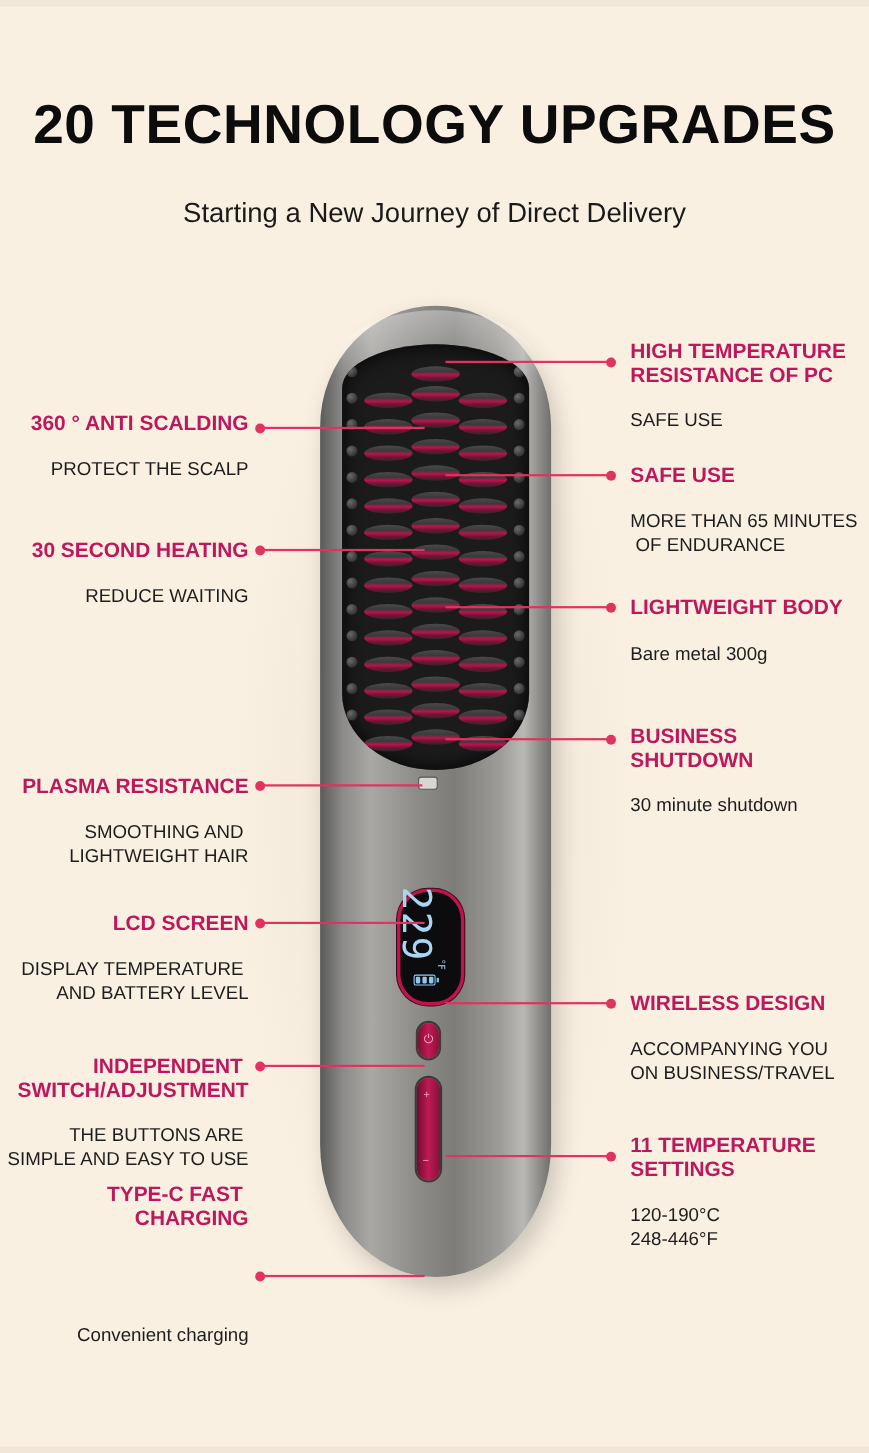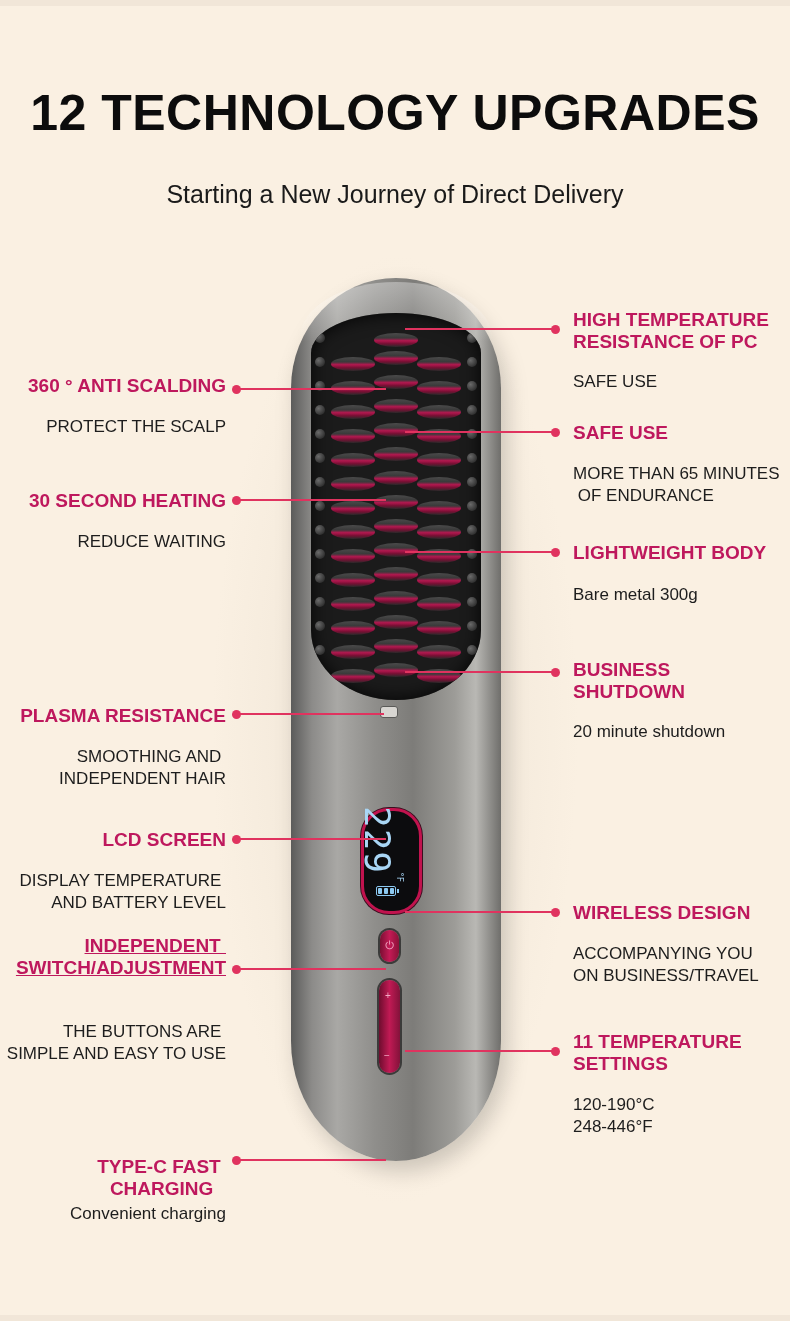--- a/index.html
+++ b/index.html
@@ -103,21 +103,21 @@
   .label-r { position: absolute; left: 573px; text-align: left; }
   .head-t { font-weight: bold; font-size: 19px; line-height: 22px; color: #be185d; }
   .desc { font-size: 17px; line-height: 22px; color: #1d1d1d; white-space: pre; }
 </style>
 </head>
 <body>
 
 <div class="top-strip"></div>
 <div class="bottom-strip"></div>
 
-<div class="title">12 TECHNOLOGY UPGRADES</div>
+<div class="title">20 TECHNOLOGY UPGRADES</div>
 <div class="subtitle">Starting a New Journey of Direct Delivery</div>
 
 <div class="glow"></div>
 
 <div>
   <div class="body"></div>
   <div class="body-top-sheen"></div>
   <div class="head" id="brush-head">
       <div class="bristle-row" style="top: 14px;">
         <div class="bristle" style="left: 63px; top: 6px;"></div>
@@ -250,44 +250,44 @@
 <div>
   <div class="label-l head-t" style="top:490px;">30 SECOND HEATING</div>
   <div class="label-l desc" style="top:531px;">REDUCE WAITING</div>
   <div class="dot" style="left:232px;top:496px;"></div>
   <div class="line" style="left:236px;top:499px;width:150px;"></div>
 </div>
 
 <div>
   <div class="label-l head-t" style="top:705px;">PLASMA RESISTANCE</div>
   <div class="label-l desc" style="top:746px;">SMOOTHING AND 
-INDEPENDENT HAIR</div>
+LIGHTWEIGHT HAIR</div>
   <div class="dot" style="left:232px;top:710px;"></div>
   <div class="line" style="left:236px;top:713px;width:148px;"></div>
 </div>
 
 <div>
   <div class="label-l head-t" style="top:829px;">LCD SCREEN</div>
   <div class="label-l desc" style="top:870px;">DISPLAY TEMPERATURE 
 AND BATTERY LEVEL</div>
   <div class="dot" style="left:232px;top:835px;"></div>
   <div class="line" style="left:236px;top:838px;width:150px;"></div>
 </div>
 
 <div>
-  <div class="label-l head-t" style="top:935px;white-space:pre;text-decoration:underline;">INDEPENDENT 
+  <div class="label-l head-t" style="top:959px;white-space:pre;">INDEPENDENT 
 SWITCH/ADJUSTMENT</div>
   <div class="label-l desc" style="top:1021px;">THE BUTTONS ARE 
 SIMPLE AND EASY TO USE</div>
   <div class="dot" style="left:232px;top:965px;"></div>
   <div class="line" style="left:236px;top:968px;width:150px;"></div>
 </div>
 
 <div>
-  <div class="label-l head-t" style="top:1156px;white-space:pre;text-align:center;">TYPE-C FAST 
+  <div class="label-l head-t" style="top:1076px;white-space:pre;">TYPE-C FAST 
 CHARGING</div>
   <div class="label-l desc" style="top:1203px;">Convenient charging</div>
   <div class="dot" style="left:232px;top:1156px;"></div>
   <div class="line" style="left:236px;top:1159px;width:150px;"></div>
 </div>
 
 <div>
   <div class="label-r head-t" style="top:309px;white-space:pre;">HIGH TEMPERATURE
 RESISTANCE OF PC</div>
   <div class="label-r desc" style="top:371px;">SAFE USE</div>
@@ -306,21 +306,21 @@
 <div>
   <div class="label-r head-t" style="top:542px;">LIGHTWEIGHT BODY</div>
   <div class="label-r desc" style="top:584px;">Bare metal 300g</div>
   <div class="line" style="left:405px;top:551px;width:150px;"></div>
   <div class="dot" style="left:551px;top:548px;"></div>
 </div>
 
 <div>
   <div class="label-r head-t" style="top:659px;white-space:pre;">BUSINESS
 SHUTDOWN</div>
-  <div class="label-r desc" style="top:721px;">20 minute shutdown</div>
+  <div class="label-r desc" style="top:721px;">30 minute shutdown</div>
   <div class="line" style="left:405px;top:671px;width:150px;"></div>
   <div class="dot" style="left:551px;top:668px;"></div>
 </div>
 
 <div>
   <div class="label-r head-t" style="top:902px;">WIRELESS DESIGN</div>
   <div class="label-r desc" style="top:943px;">ACCOMPANYING YOU
 ON BUSINESS/TRAVEL</div>
   <div class="line" style="left:405px;top:911px;width:150px;"></div>
   <div class="dot" style="left:551px;top:908px;"></div>

